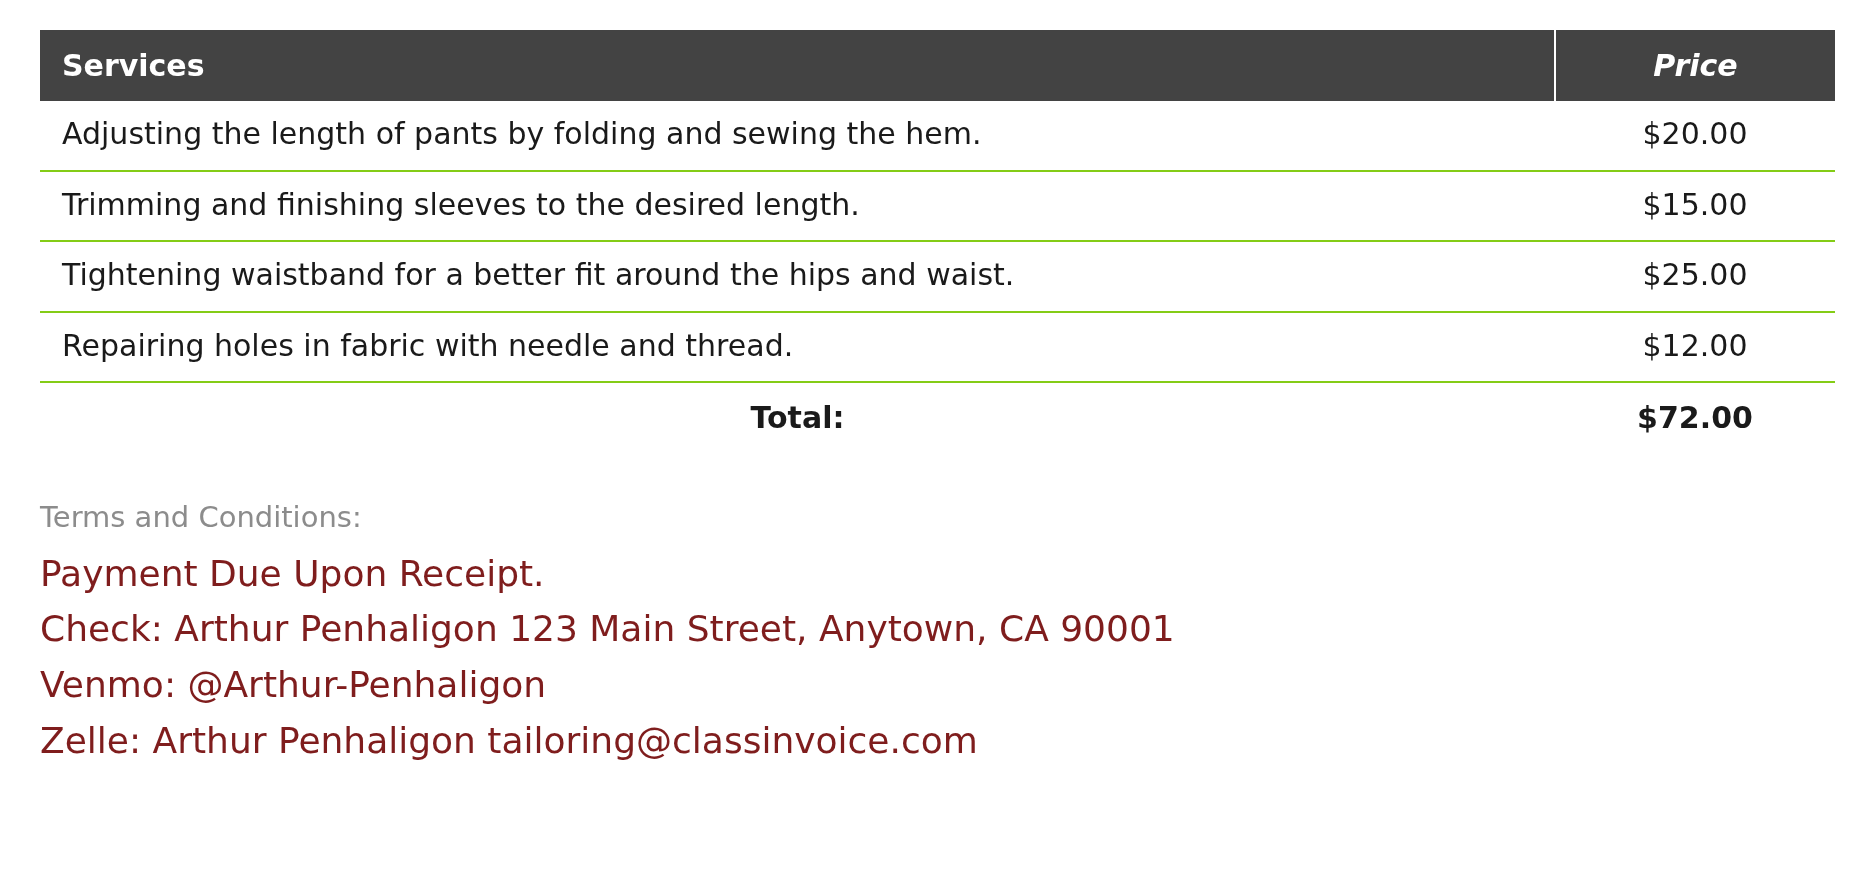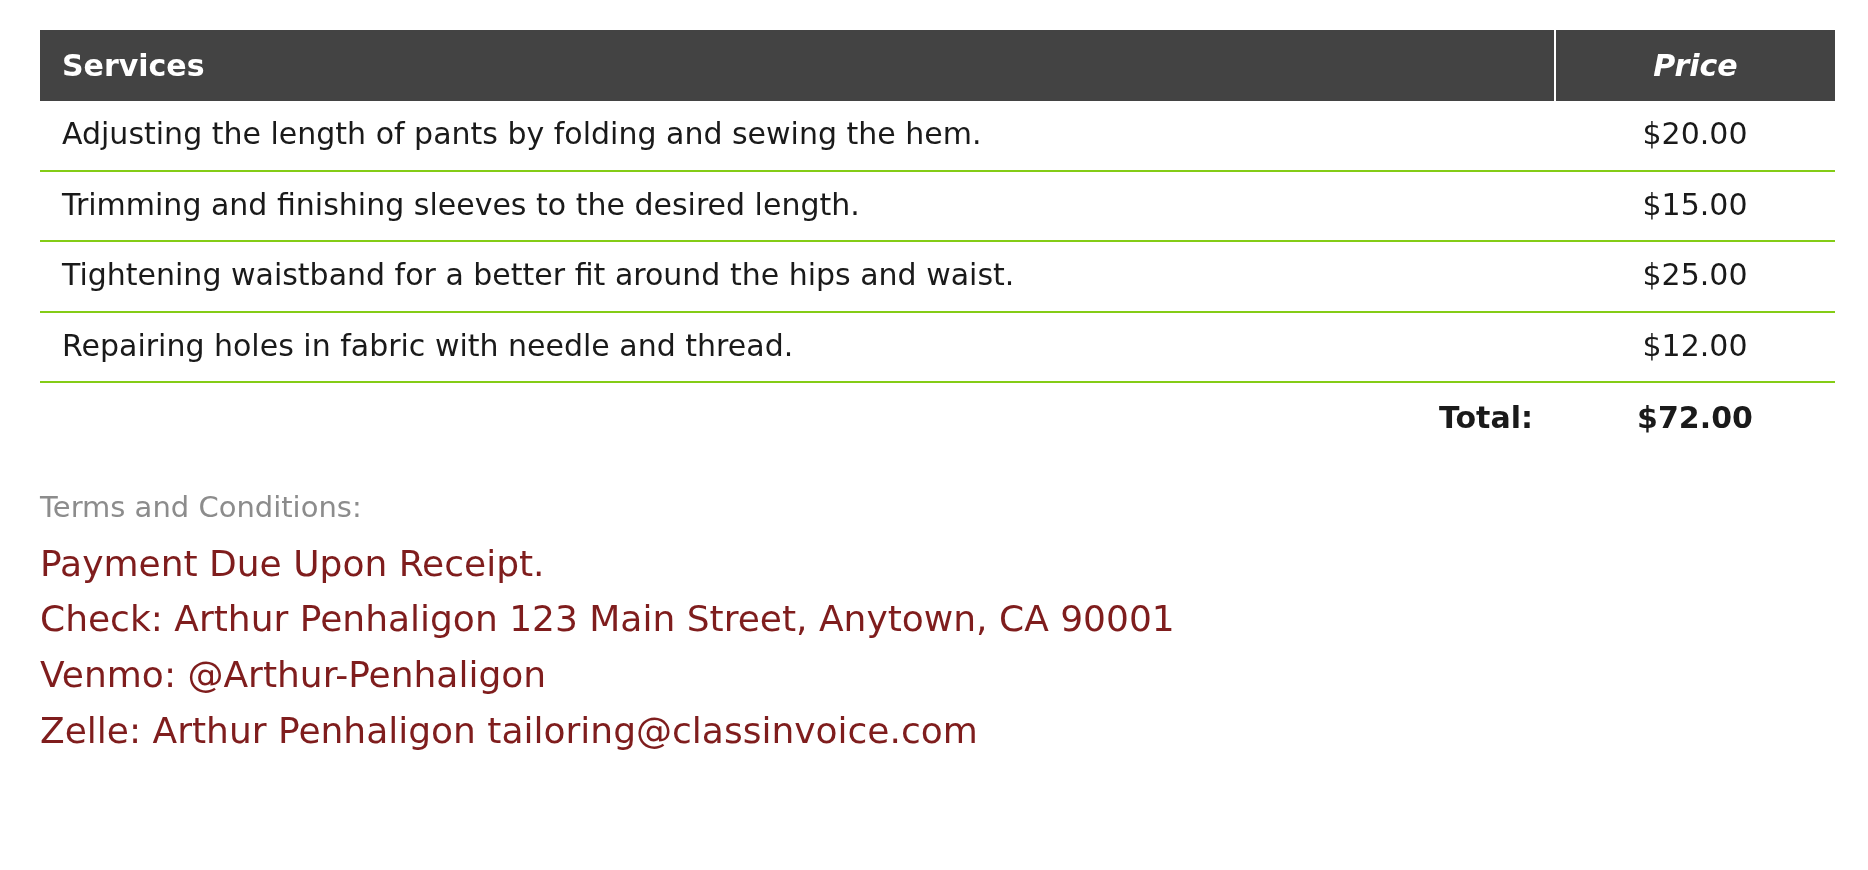--- a/index.html
+++ b/index.html
@@ -51,24 +51,24 @@
   }
   table.invoice tbody td.price-cell {
     text-align: center;
   }
   table.invoice tbody tr.total-row td {
     border-bottom: none;
     font-weight: bold;
     padding-top: 18px;
   }
   table.invoice tbody tr.total-row td.total-label {
-    text-align: right;
+    text-align: center;
   }
   .terms {
-    margin-top: 32px;
+    margin-top: 42px;
     padding-left: 0;
   }
   .terms-heading {
     font-size: 29px;
     color: #8c8c8c;
     margin: 0 0 8px 0;
     line-height: 1.45;
   }
   .terms-line {
     font-size: 36px;

